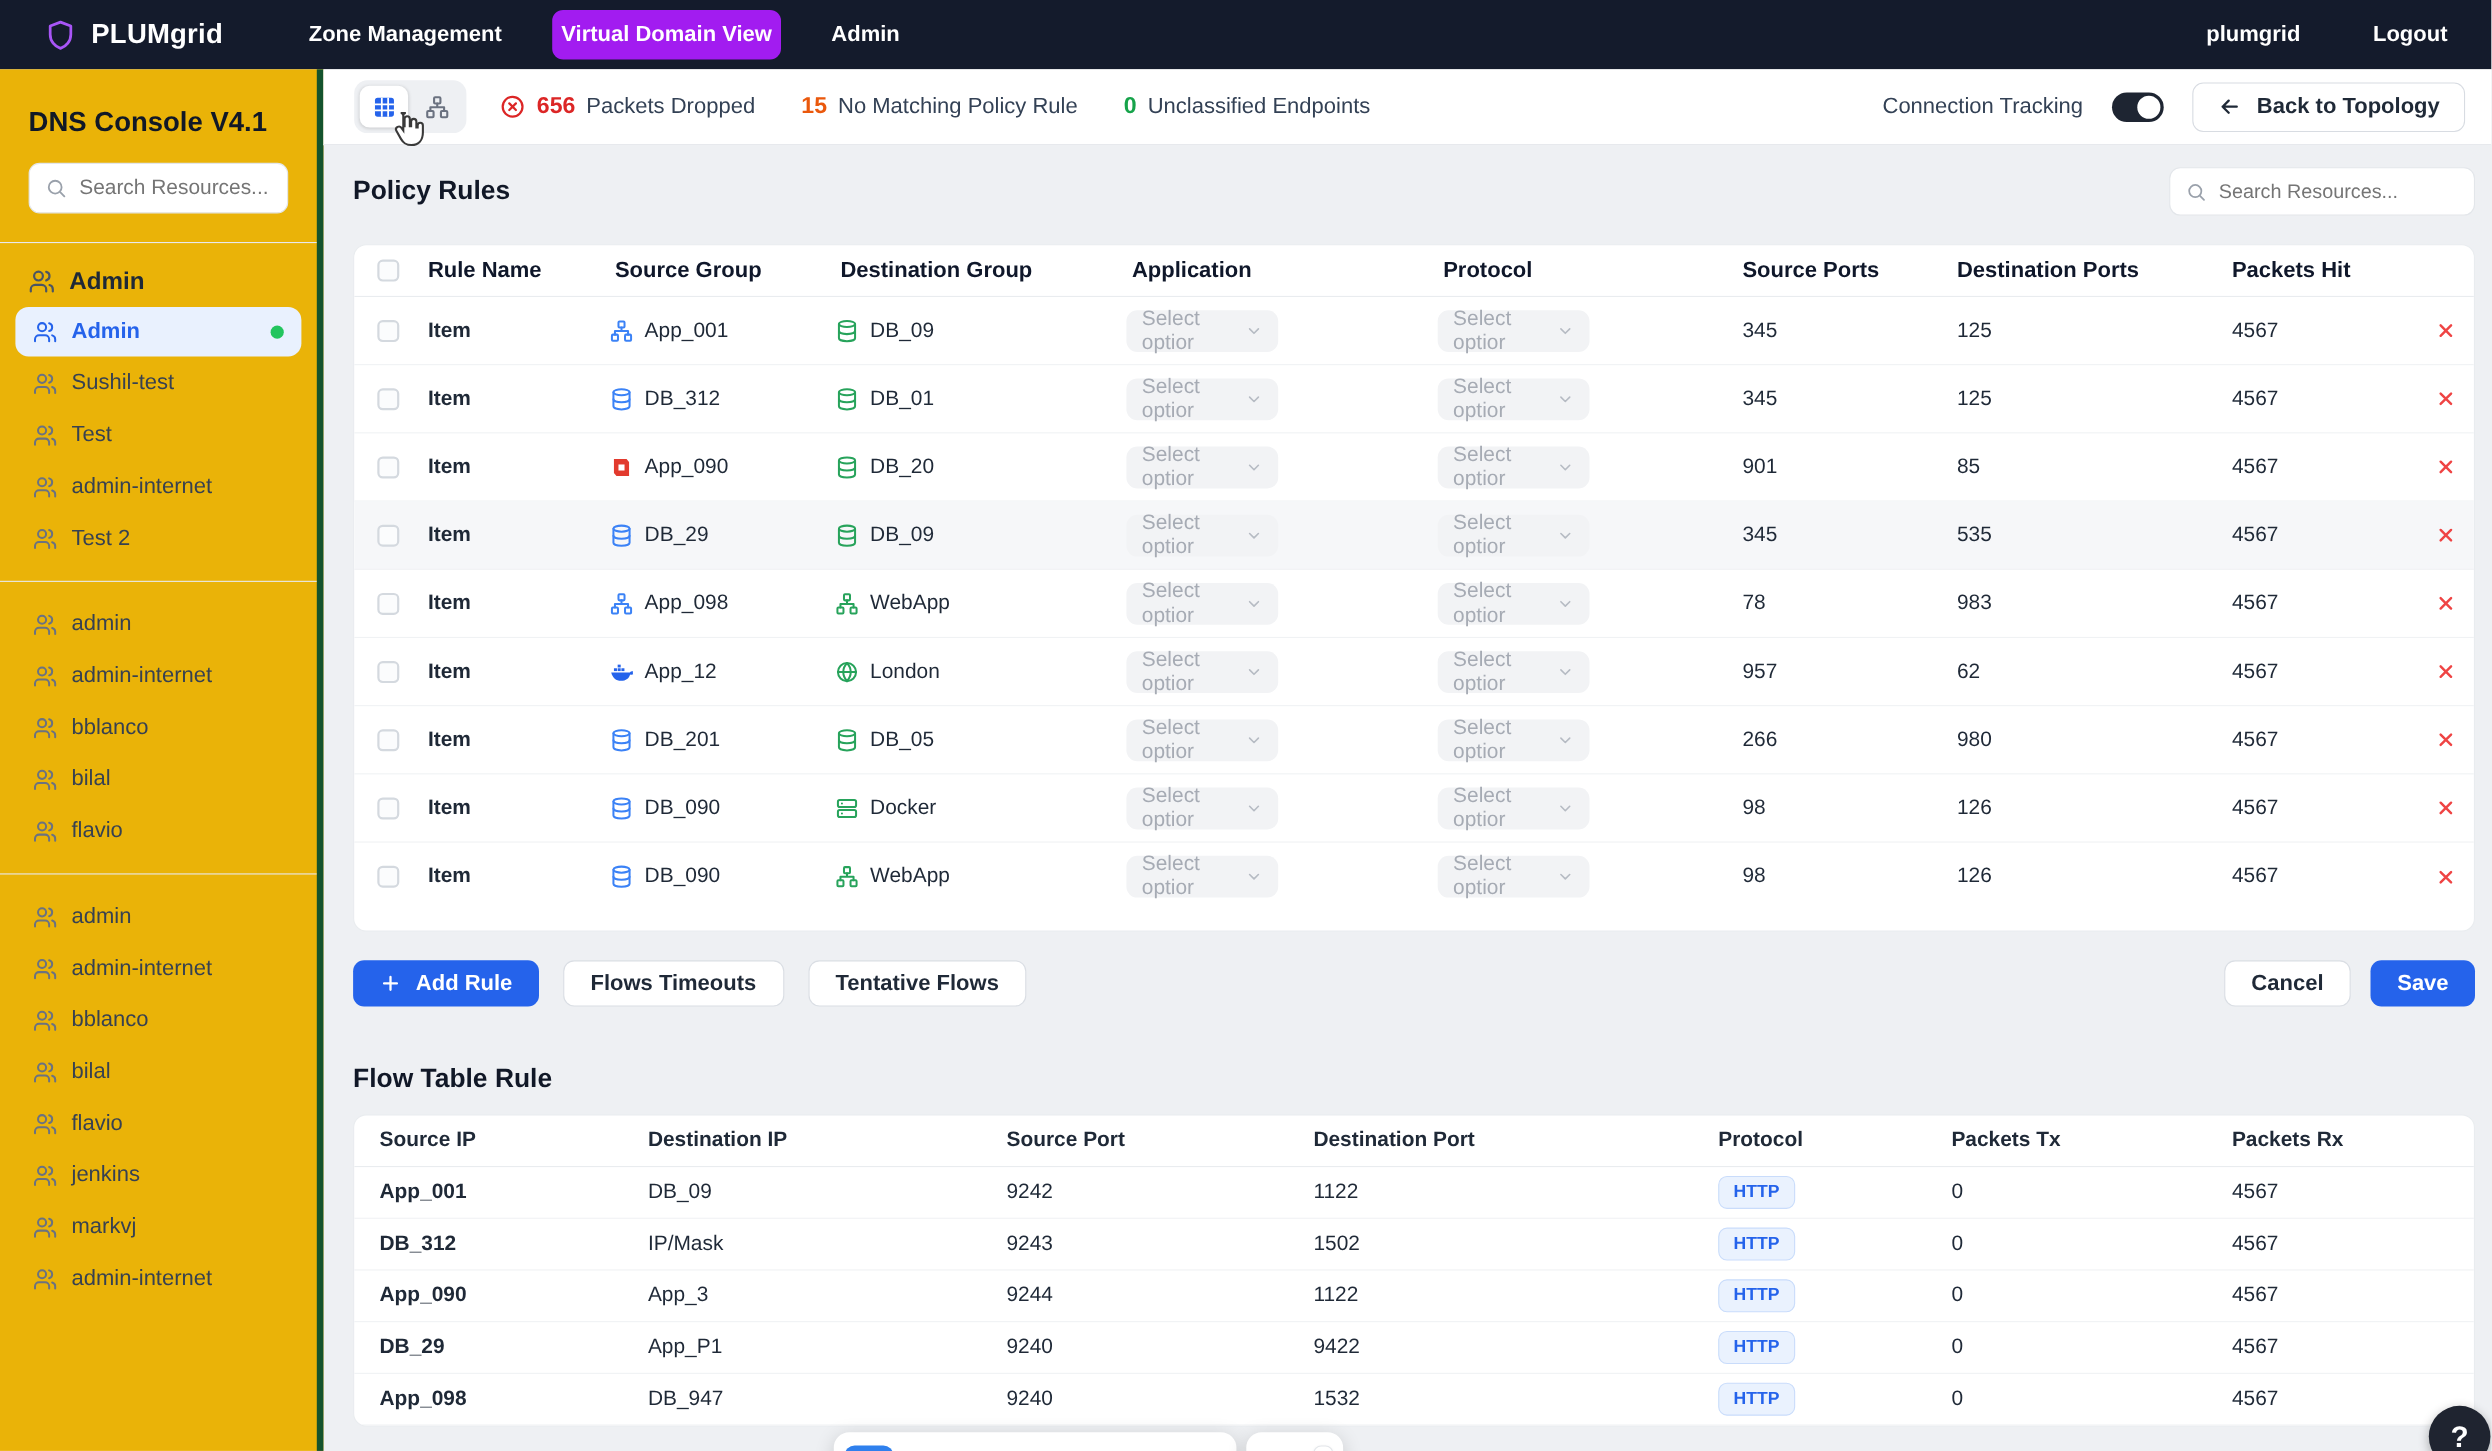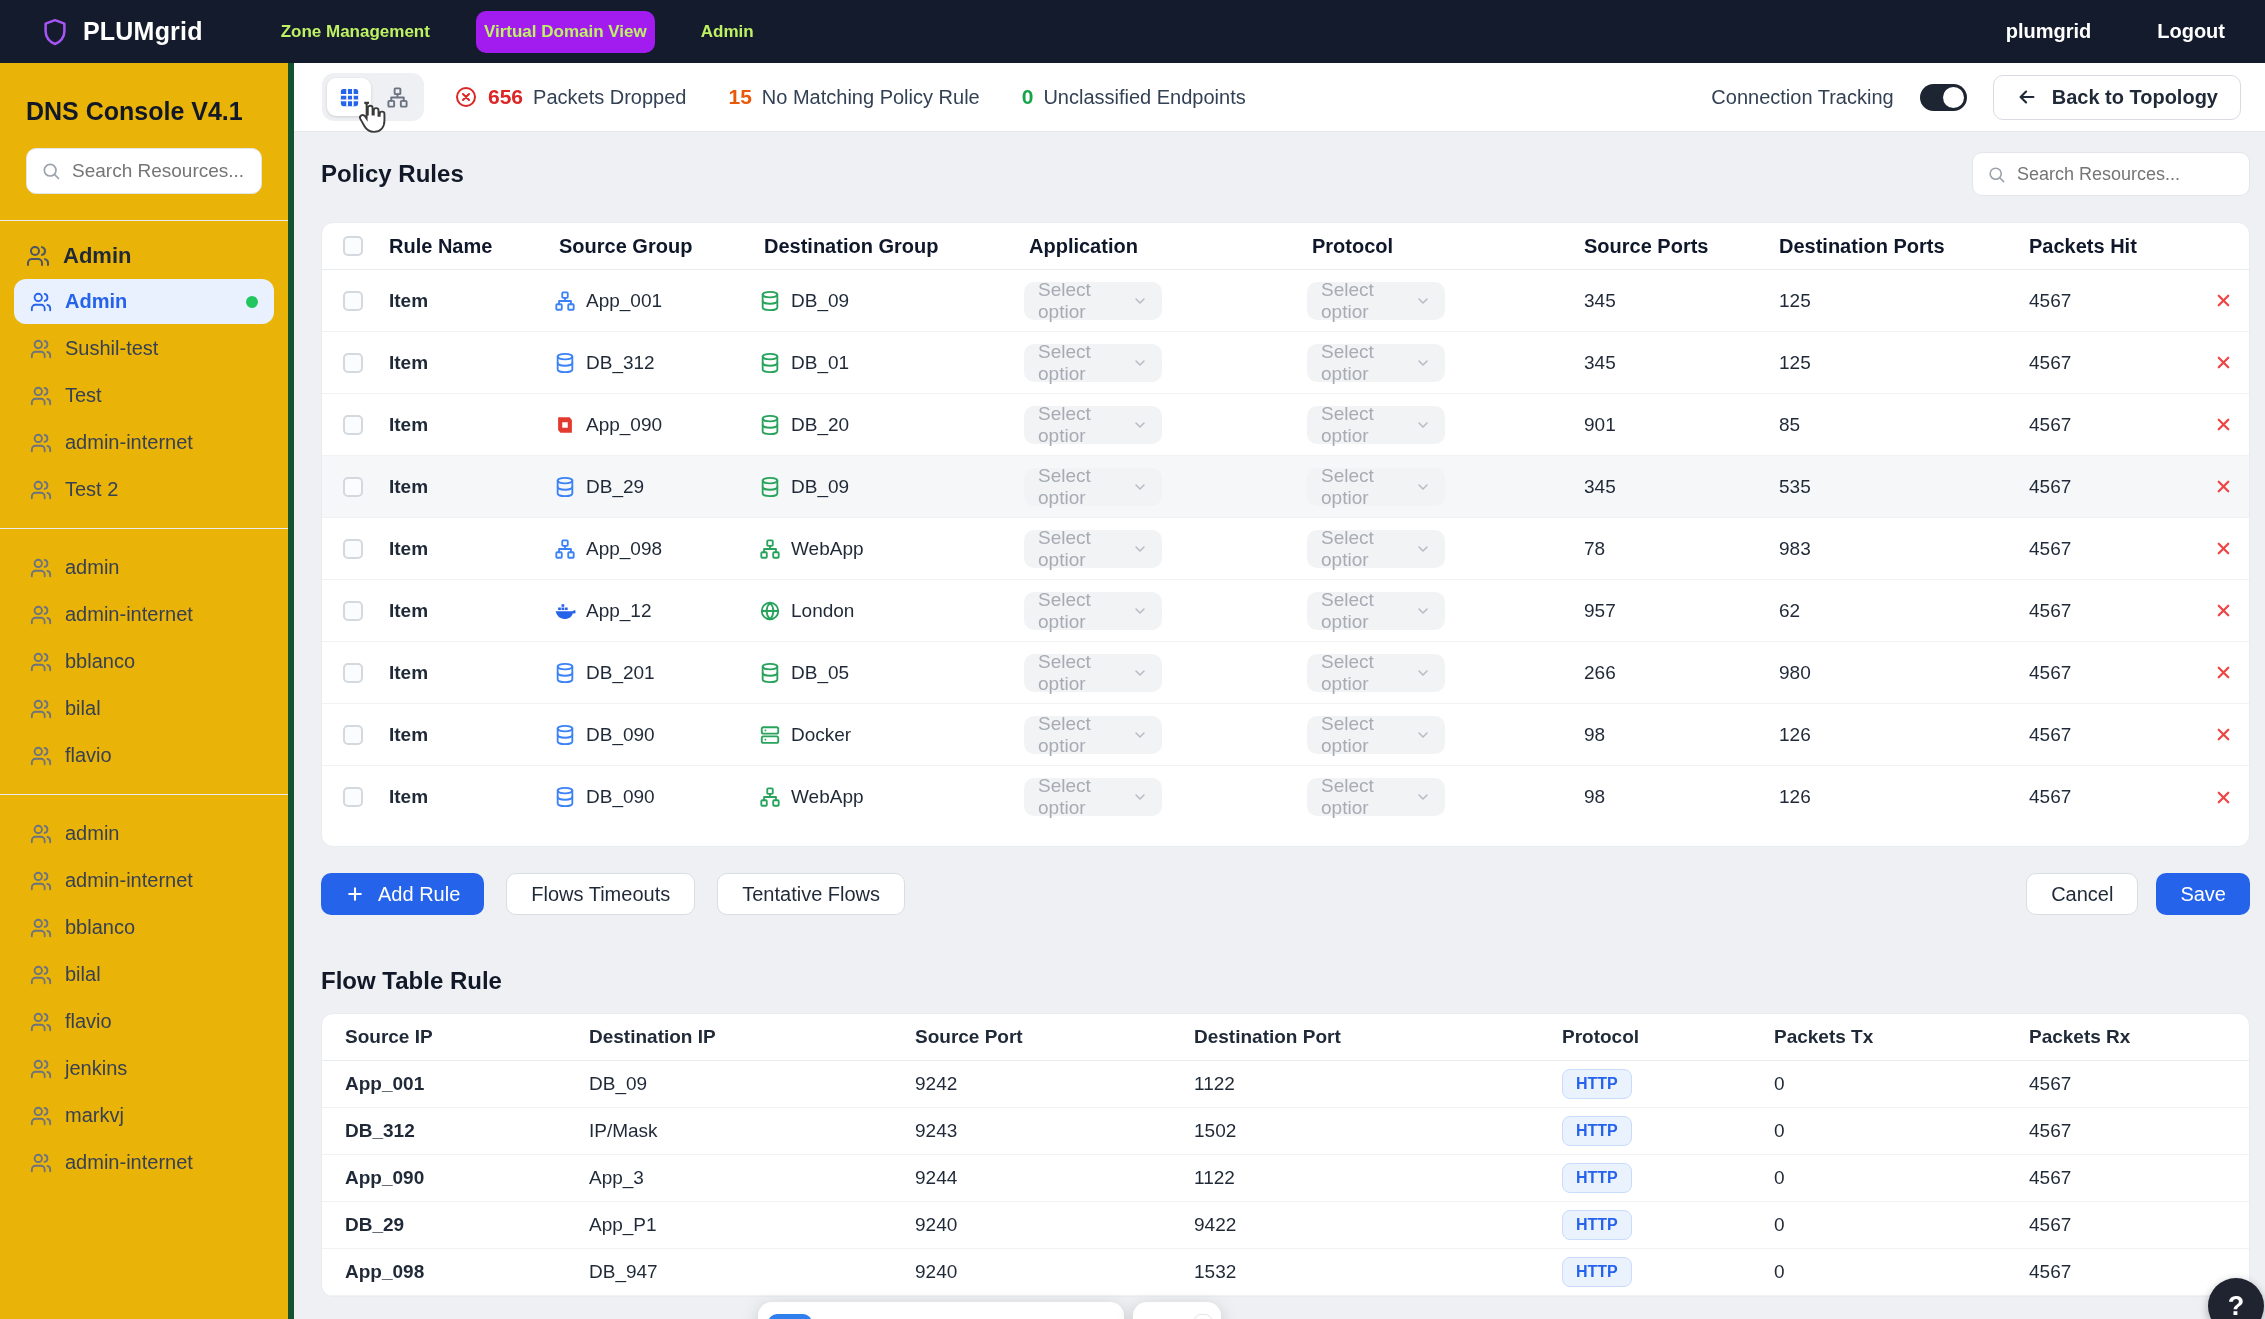--- a/index.html
+++ b/index.html
@@ -10,21 +10,21 @@
     position:relative;
     --purple:#a21cf0; --blue:#2563eb; --red:#dc2626; --orange:#ea580c; --green:#16a34a;
   }
   svg { display:block; }
 
   
   .topnav { height:63px; background:#141b2c; display:flex; align-items:center; padding:0 40px; color:#fff; }
   .brand { display:flex; align-items:center; gap:13px; font-size:25px; font-weight:700; margin-right:78px; letter-spacing:.2px; }
   .brand .logo svg { width:30px; height:34px; color:#a855f7; }
   .nav-items { display:flex; align-items:center; gap:46px; flex:1; }
-  .nav-link { font-size:17px; font-weight:700; color:#bef264; cursor:pointer; white-space:nowrap; }
+  .nav-link { font-size:20px; font-weight:700; color:#ffffff; cursor:pointer; white-space:nowrap; }
   .nav-link.active { background:var(--purple); padding:11px 8px; border-radius:10px; }
   .nav-right { display:flex; align-items:center; gap:66px; font-size:20px; font-weight:700; }
 
   
   .app { display:flex; height:1256px; }
 
   
   .sidebar { width:294px; background:#eab308; border-right:6px solid #14532d; padding-top:34px; flex-shrink:0; overflow:hidden; }
   .side-title { font-size:25px; font-weight:700; color:#111827; margin:0 26px 22px; }
   .side-search { margin:0 26px 26px; height:46px; border:1px solid #e3e6ea; border-radius:10px; display:flex; align-items:center; gap:11px; padding:0 14px; background:#fff; }
@@ -80,21 +80,21 @@
   .group-cell { display:flex; align-items:center; gap:10px; font-size:19px; color:#1f2937; }
   .group-cell .gicon svg { width:22px; height:22px; }
   .select-pill { width:138px; height:38px; background:#f2f3f5; border-radius:10px; display:flex; align-items:center; justify-content:space-between; padding:0 14px; font-size:19px; color:#a6abb4; cursor:pointer; }
   .select-pill svg { width:16px; height:16px; color:#b6bbc3; }
   .num-cell { font-size:19px; color:#1f2937; padding-left:5px; }
   .del-cell { display:flex; justify-content:center; }
   .del-btn { color:#ef4444; cursor:pointer; }
   .del-btn svg { width:19px; height:19px; }
 
   .actions { display:flex; align-items:center; gap:22px; margin-top:26px; }
-  .btn { height:42px; border-radius:10px; font-size:20px; font-weight:400; display:flex; align-items:center; padding:0 24px; cursor:pointer; white-space:nowrap; }
+  .btn { height:42px; border-radius:10px; font-size:20px; font-weight:700; display:flex; align-items:center; padding:0 24px; cursor:pointer; white-space:nowrap; }
   .btn-primary { background:var(--blue); color:#fff; gap:13px; border:none; }
   .btn-primary svg { width:20px; height:20px; }
   .btn-outline { background:#fff; border:1px solid #dadee4; color:#1f2937; }
   .actions-right { margin-left:auto; display:flex; gap:18px; }
 
   .flow-head { margin-top:48px; height:36px; display:flex; align-items:center; margin-bottom:14px; }
   .frow { display:grid; grid-template-columns:244px 326px 279px 368px 212px 255px 1fr; align-items:center;padding-left:13px; }
   .frow.hdr { height:47px; border-bottom:1px solid #e9ecef; font-size:20px; font-weight:700; color:#0f172a; }
   .frow.bdy { height:47px; border-bottom:1px solid #f0f2f4; }
   .fcell { padding-left:10px; font-size:19px; color:#1f2937; }

